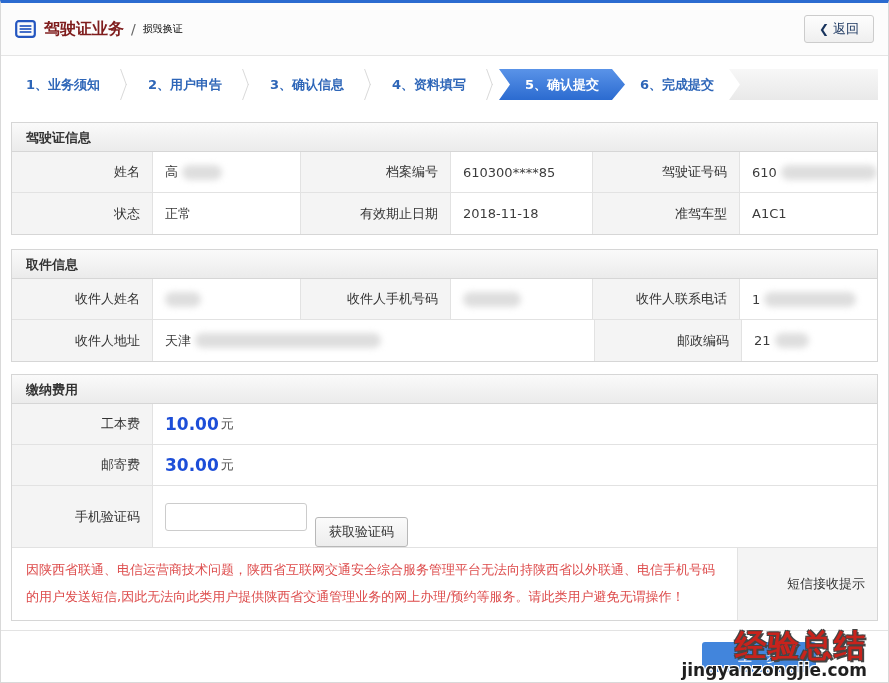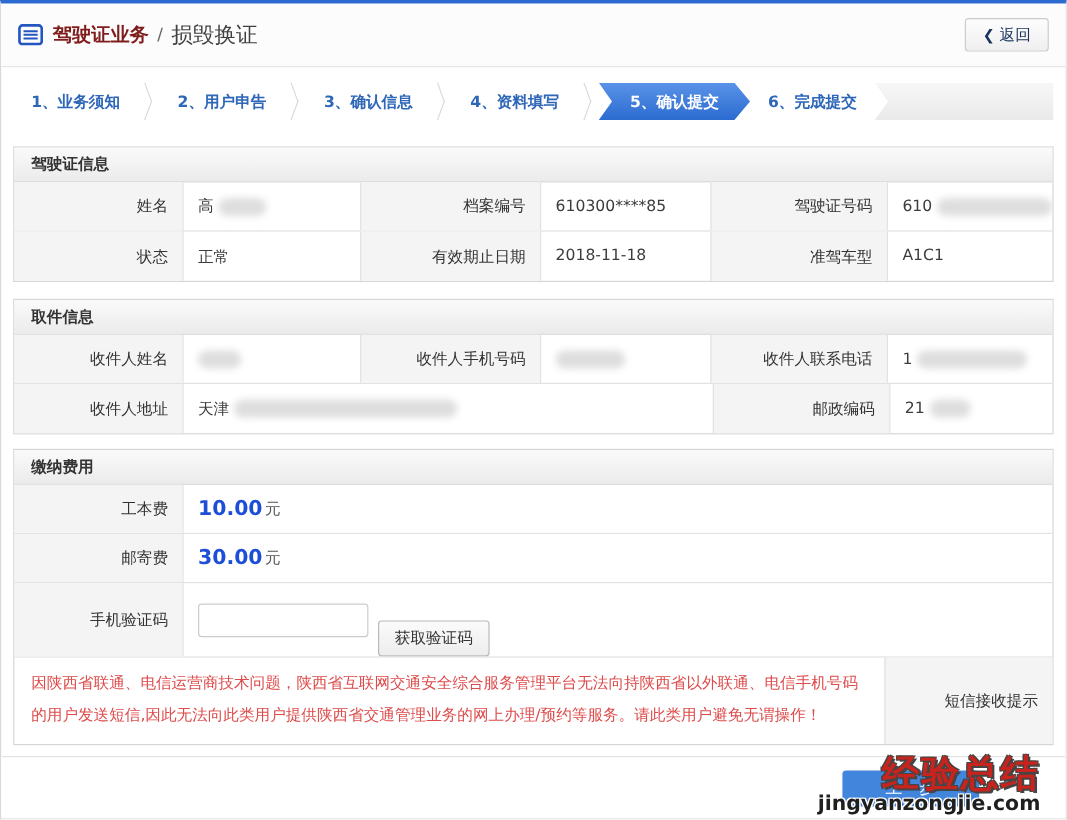--- a/index.html
+++ b/index.html
@@ -9,21 +9,21 @@
     border:1px solid #d9d9d9; border-top:3px solid #2b6bd0; overflow:hidden;
   }
   
   .header {
     height:53px; display:flex; align-items:center; padding:0 14px;
     background:#fcfcfc; border-bottom:1px solid #e5e5e5;
   }
   .hicon { display:inline-flex; margin-right:8px; }
   .htitle { color:#7f1d1d; font-size:16px; font-weight:bold; }
   .hdivider { color:#666; font-size:14px; margin:0 7px; }
-  .hsub { color:#404040; font-size:18px; }
+  .hsub { color:#000000; font-size:10px; }
   .back-btn {
     margin-left:auto; height:28px; padding:0 14px; display:inline-flex; align-items:center;
     background:linear-gradient(#fdfdfd,#efefef); border:1px solid #ccc; border-radius:3px;
     color:#16325c; font-size:13px; cursor:pointer;
   }
   .back-btn .chev { font-size:12px; margin-right:4px; color:#16325c; }
   
   .steps { margin:13px 10px 0; height:31px; display:flex; align-items:stretch; background:#fff; }
   .step {
     width:104px; display:flex; align-items:center; justify-content:center;

